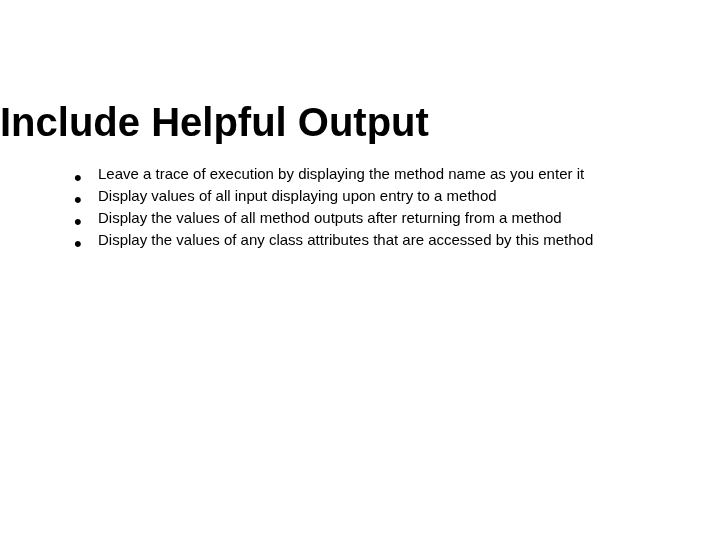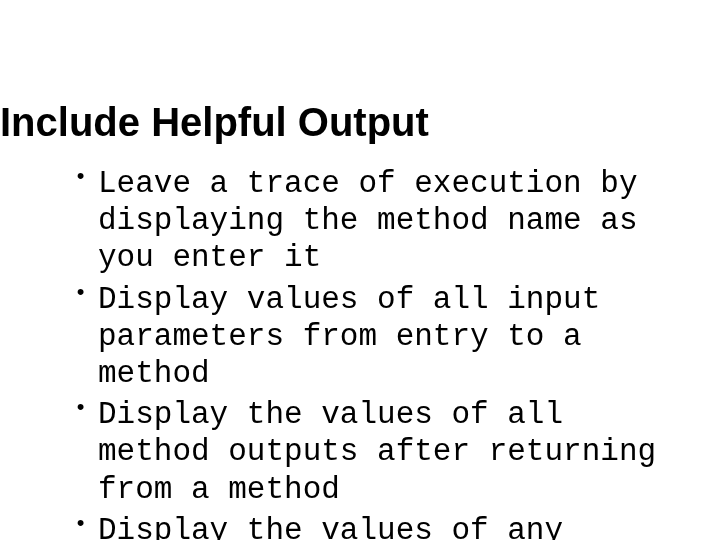--- a/index.html
+++ b/index.html
@@ -34,40 +34,39 @@
     right: 60px;
   }
   ul.bullets {
     list-style: none;
     margin: 0;
     padding: 0;
   }
   ul.bullets li {
     position: relative;
     padding-left: 28px;
-    font-size: 31px;
+    font-size: 15px;
     line-height: 1.2;
     margin-bottom: 4px;
-    font-family: Liberation Mono, monospace;
   }
   ul.bullets li::before {
     content: "•";
     position: absolute;
     left: 4px;
     top: 0;
     font-size: 22px;
     line-height: 1.2;
   }
 </style>
 </head>
 <body>
 
 <div class="slide">
   <div class="title">Include Helpful Output</div>
   <div class="body">
     <ul class="bullets">
       <li>Leave a trace of execution by displaying the method name as you enter it</li>
-      <li>Display values of all input parameters from entry to a method</li>
+      <li>Display values of all input displaying upon entry to a method</li>
       <li>Display the values of all method outputs after returning from a method</li>
       <li>Display the values of any class attributes that are accessed by this method</li>
     </ul>
   </div>
 </div>
 
 </body></html>

